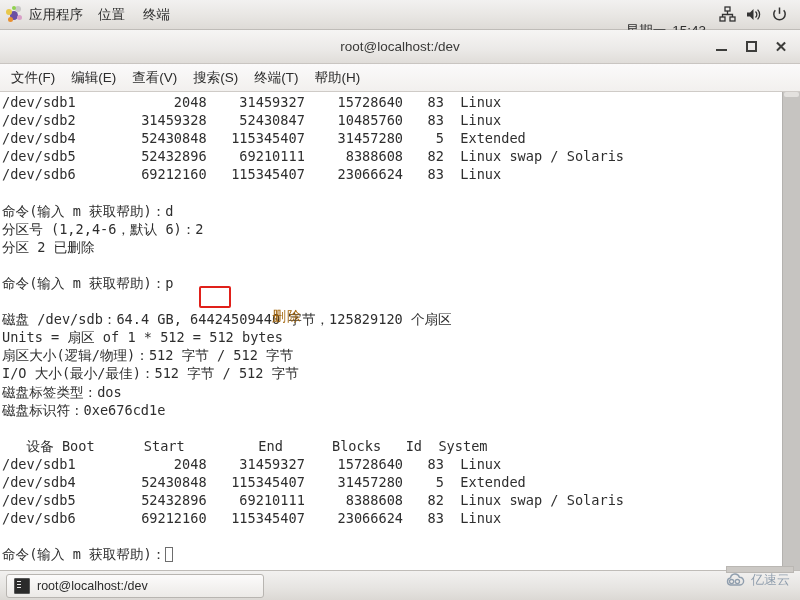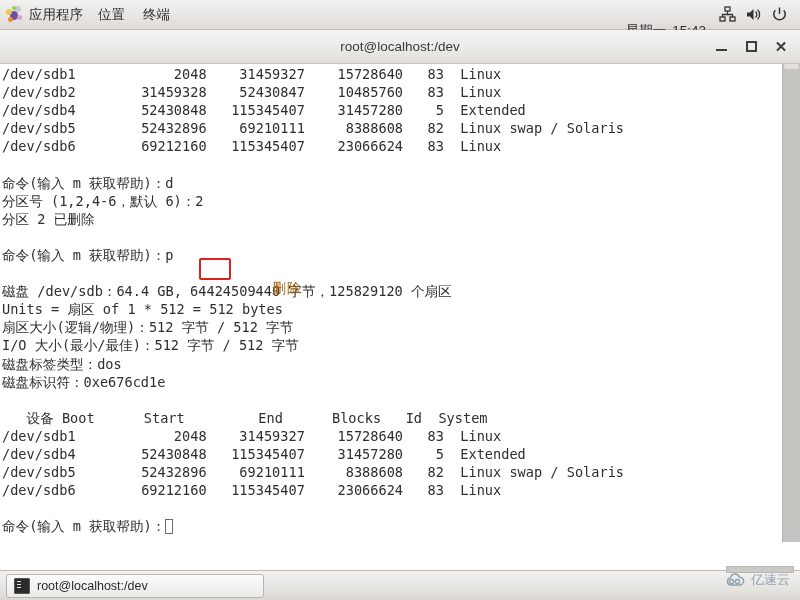--- a/index.html
+++ b/index.html
@@ -348,20 +348,28 @@
           </div>
         <div class="win-btn">
             <span class="wb-max"></span>
           </div>
         <div class="win-btn wb-close">
             <span>✕</span>
           </div>
       </div>
     </div>
 
+    <div id="menubar">
+      <div class="menu-item"><span>文件(F)</span></div>
+      <div class="menu-item"><span>编辑(E)</span></div>
+      <div class="menu-item"><span>查看(V)</span></div>
+      <div class="menu-item"><span>搜索(S)</span></div>
+      <div class="menu-item"><span>终端(T)</span></div>
+      <div class="menu-item"><span>帮助(H)</span></div>
+    </div>
 
     <div id="term-body">
       <div id="term-text"><div class="tline">/dev/sdb1            2048    31459327    15728640   83  Linux</div><div class="tline">/dev/sdb2        31459328    52430847    10485760   83  Linux</div><div class="tline">/dev/sdb4        52430848   115345407    31457280    5  Extended</div><div class="tline">/dev/sdb5        52432896    69210111     8388608   82  Linux swap / Solaris</div><div class="tline">/dev/sdb6        69212160   115345407    23066624   83  Linux</div><div class="tline">&nbsp;</div><div class="tline">命令(输入 m 获取帮助)：d</div><div class="tline">分区号 (1,2,4-6，默认 6)：2</div><div class="tline">分区 2 已删除</div><div class="tline">&nbsp;</div><div class="tline">命令(输入 m 获取帮助)：p</div><div class="tline">&nbsp;</div><div class="tline">磁盘 /dev/sdb：64.4 GB, 64424509440 字节，125829120 个扇区</div><div class="tline">Units = 扇区 of 1 * 512 = 512 bytes</div><div class="tline">扇区大小(逻辑/物理)：512 字节 / 512 字节</div><div class="tline">I/O 大小(最小/最佳)：512 字节 / 512 字节</div><div class="tline">磁盘标签类型：dos</div><div class="tline">磁盘标识符：0xe676cd1e</div><div class="tline">&nbsp;</div><div class="tline">   设备 Boot      Start         End      Blocks   Id  System</div><div class="tline">/dev/sdb1            2048    31459327    15728640   83  Linux</div><div class="tline">/dev/sdb4        52430848   115345407    31457280    5  Extended</div><div class="tline">/dev/sdb5        52432896    69210111     8388608   82  Linux swap / Solaris</div><div class="tline">/dev/sdb6        69212160   115345407    23066624   83  Linux</div><div class="tline">&nbsp;</div><div class="tline">命令(输入 m 获取帮助)：<span class="cursor-outline"></span></div></div>
 
       <div id="cmd-highlight-box"></div>
       <div id="annotation-delete">删除</div>
 
       <div id="term-scrollbar">
         <div class="thumb"></div>
       </div>

